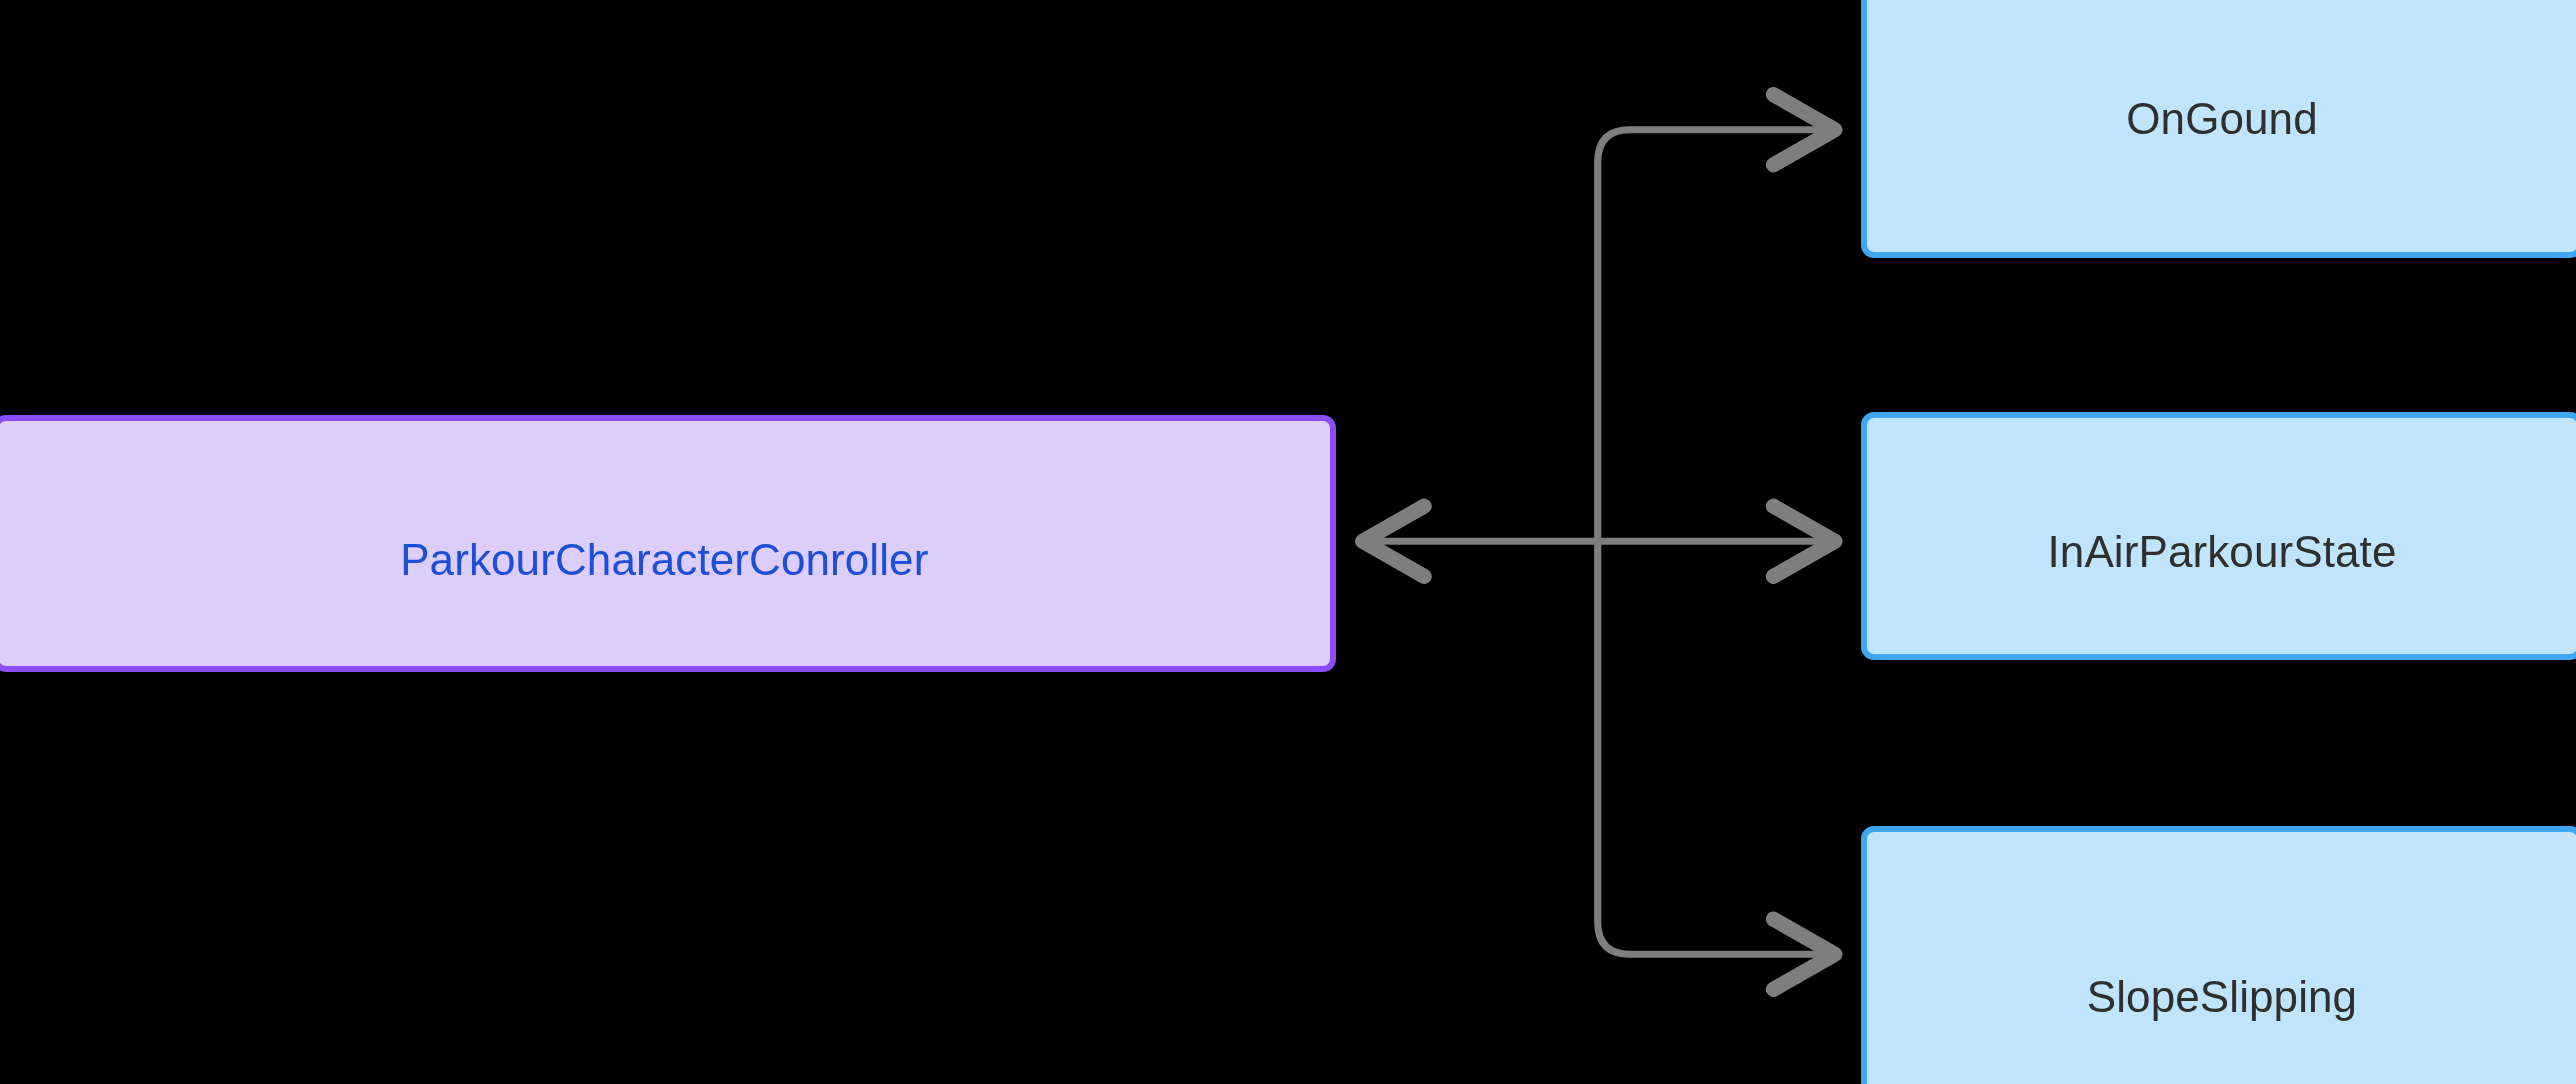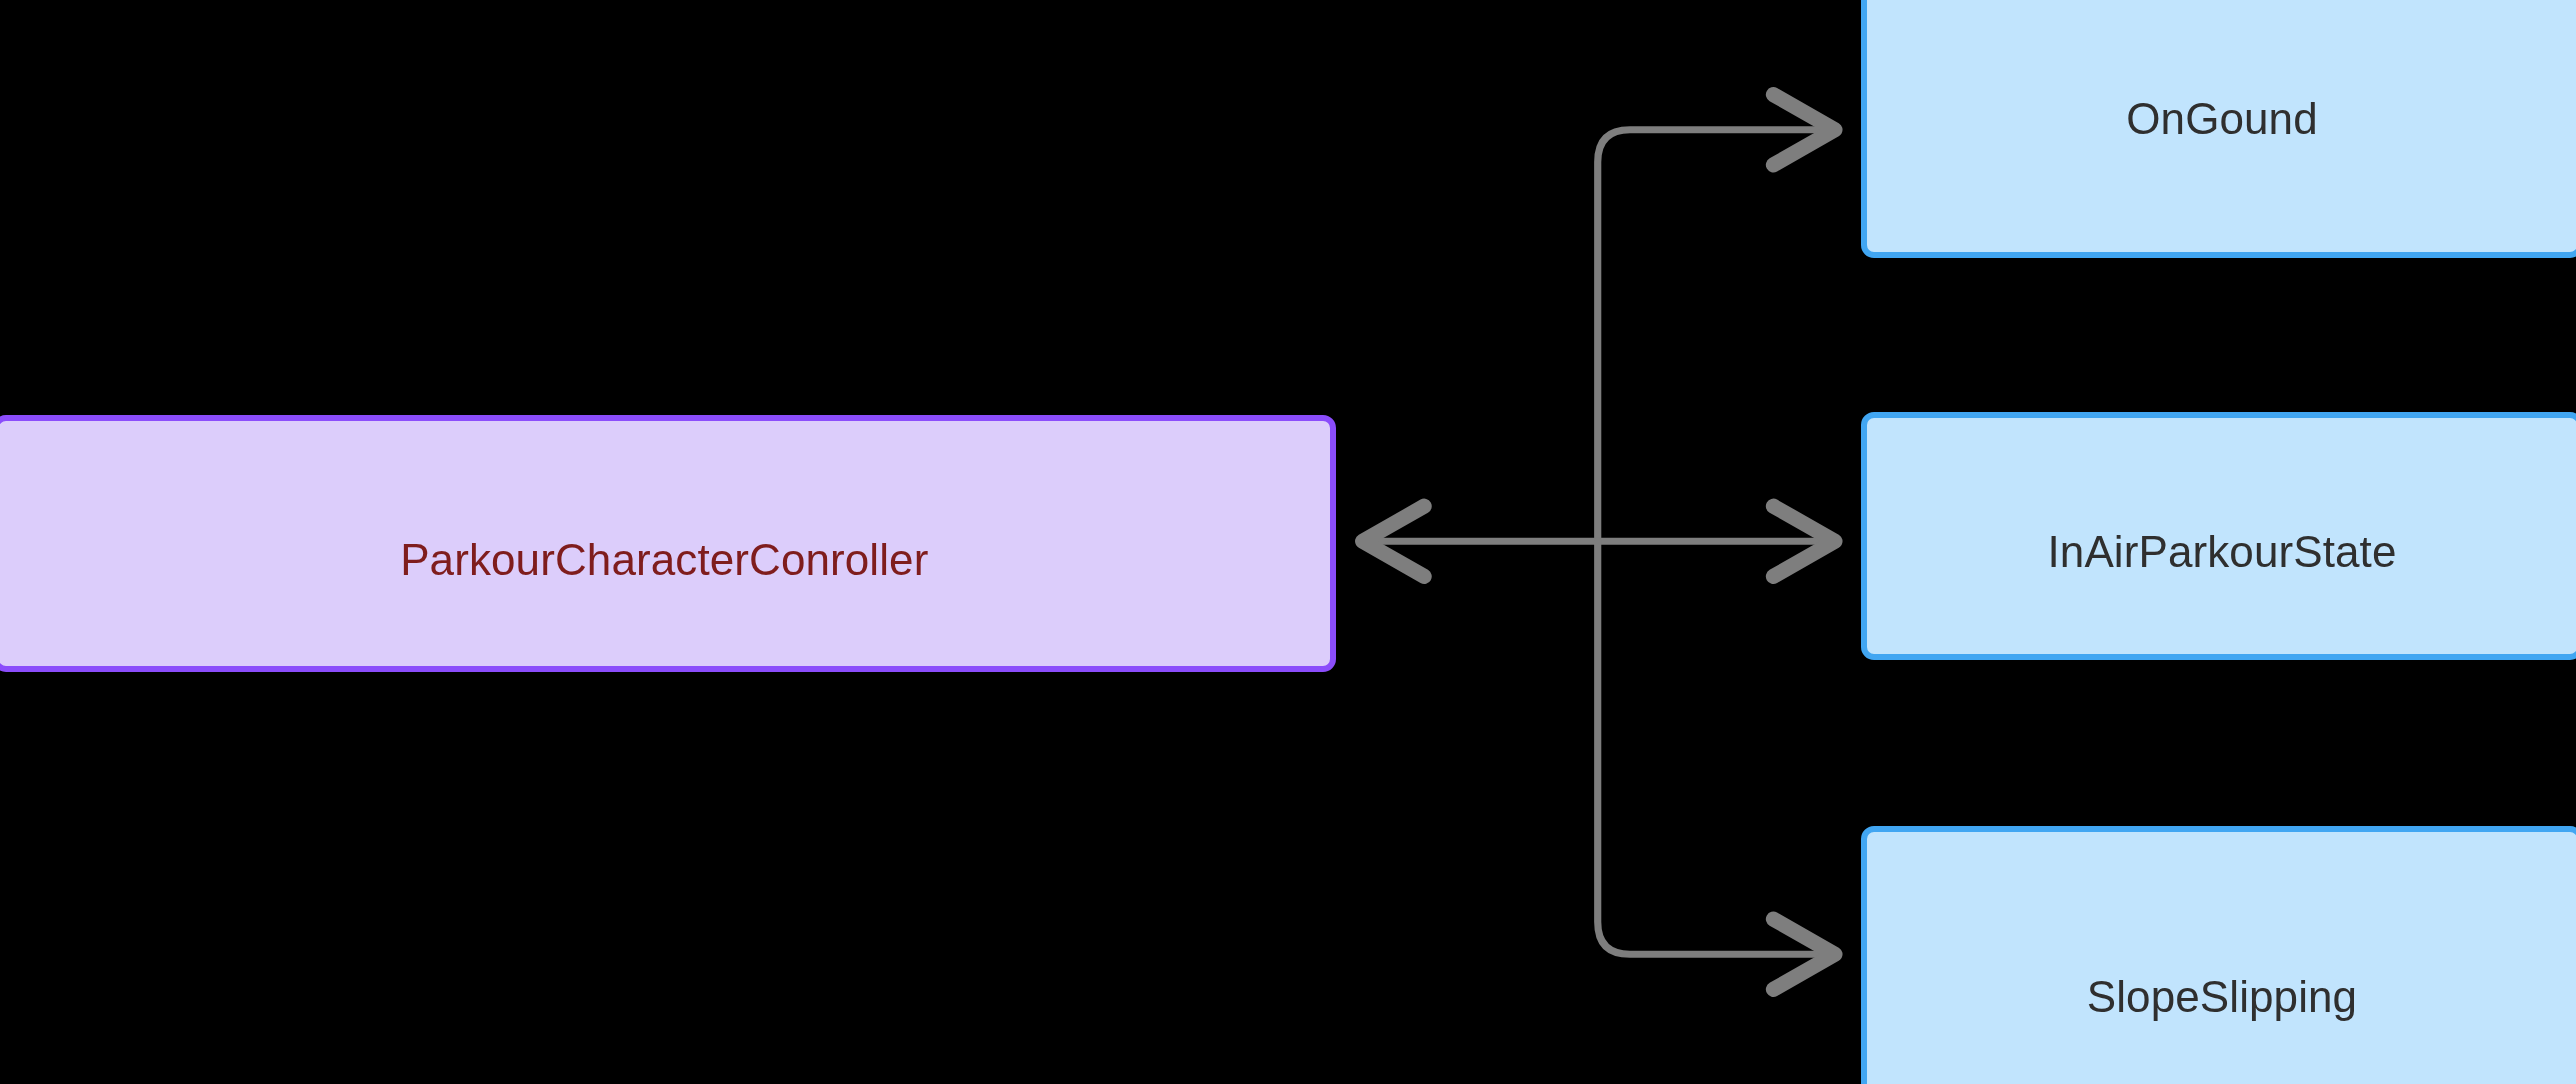--- a/index.html
+++ b/index.html
@@ -34,21 +34,21 @@
   
   #node-controller {
     left: -7.2px;
     top: 415px;
     width: 1343px;
     height: 257px;
     background: #DCCDFB;
     border-color: #8B4DFB;
     border-width: 6.5px;
   }
-  #node-controller .label { color: #7f1d1d; }
+  #node-controller .label { color: #1d4ed8; }
 
   
   .state-node {
     background: #C1E4FD;
     border-color: #41A6F2;
     border-width: 6.5px;
     left: 1861px;
     width: 722px;
   }
   #node-ongound  { top: -52px;   height: 310px; }

